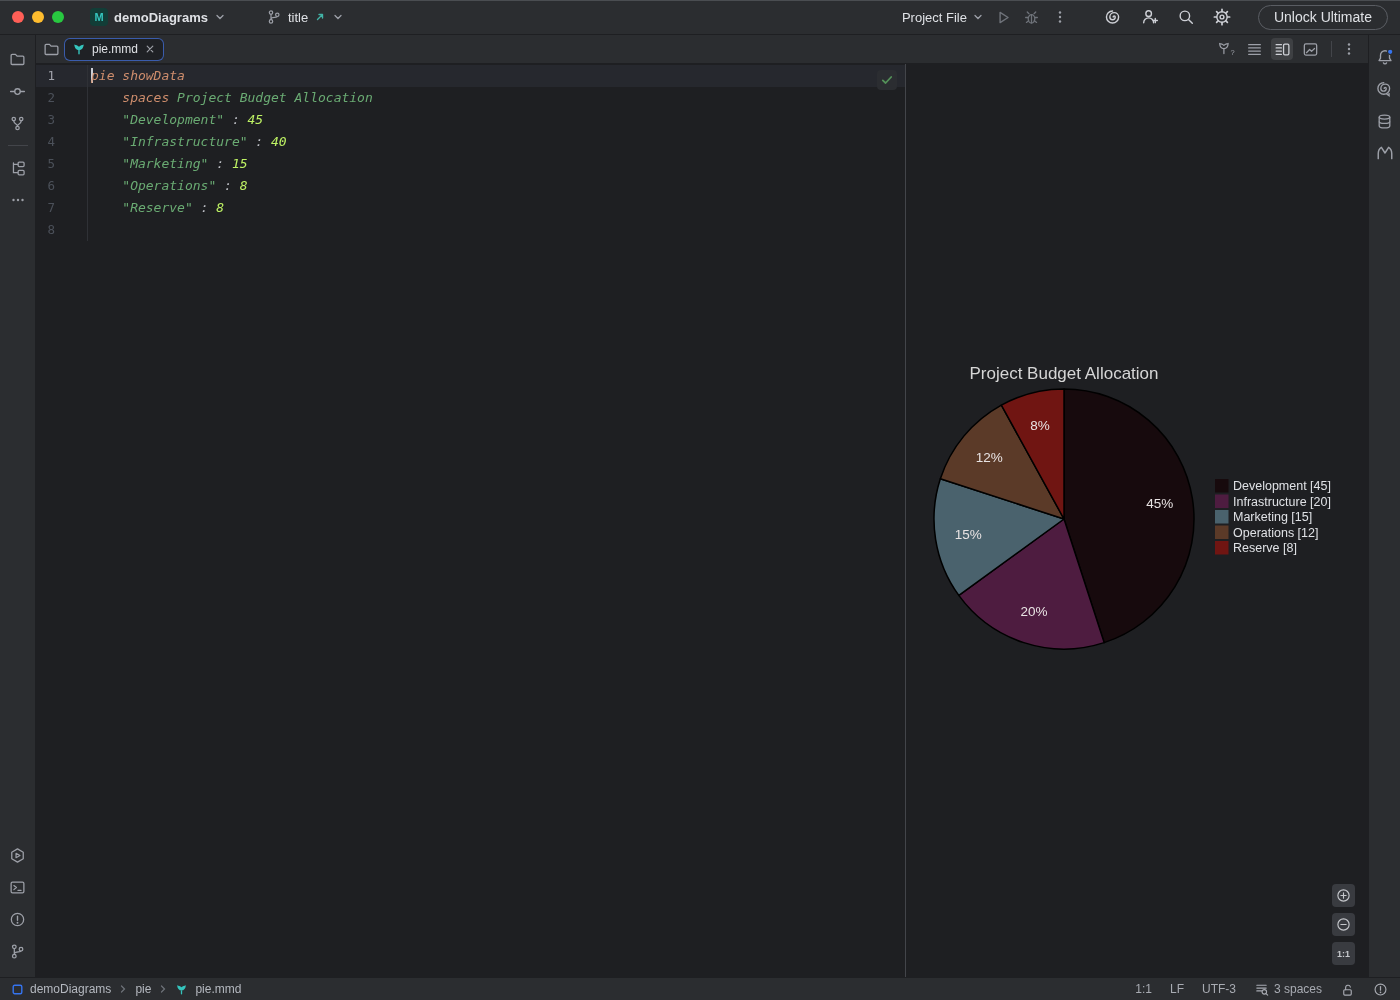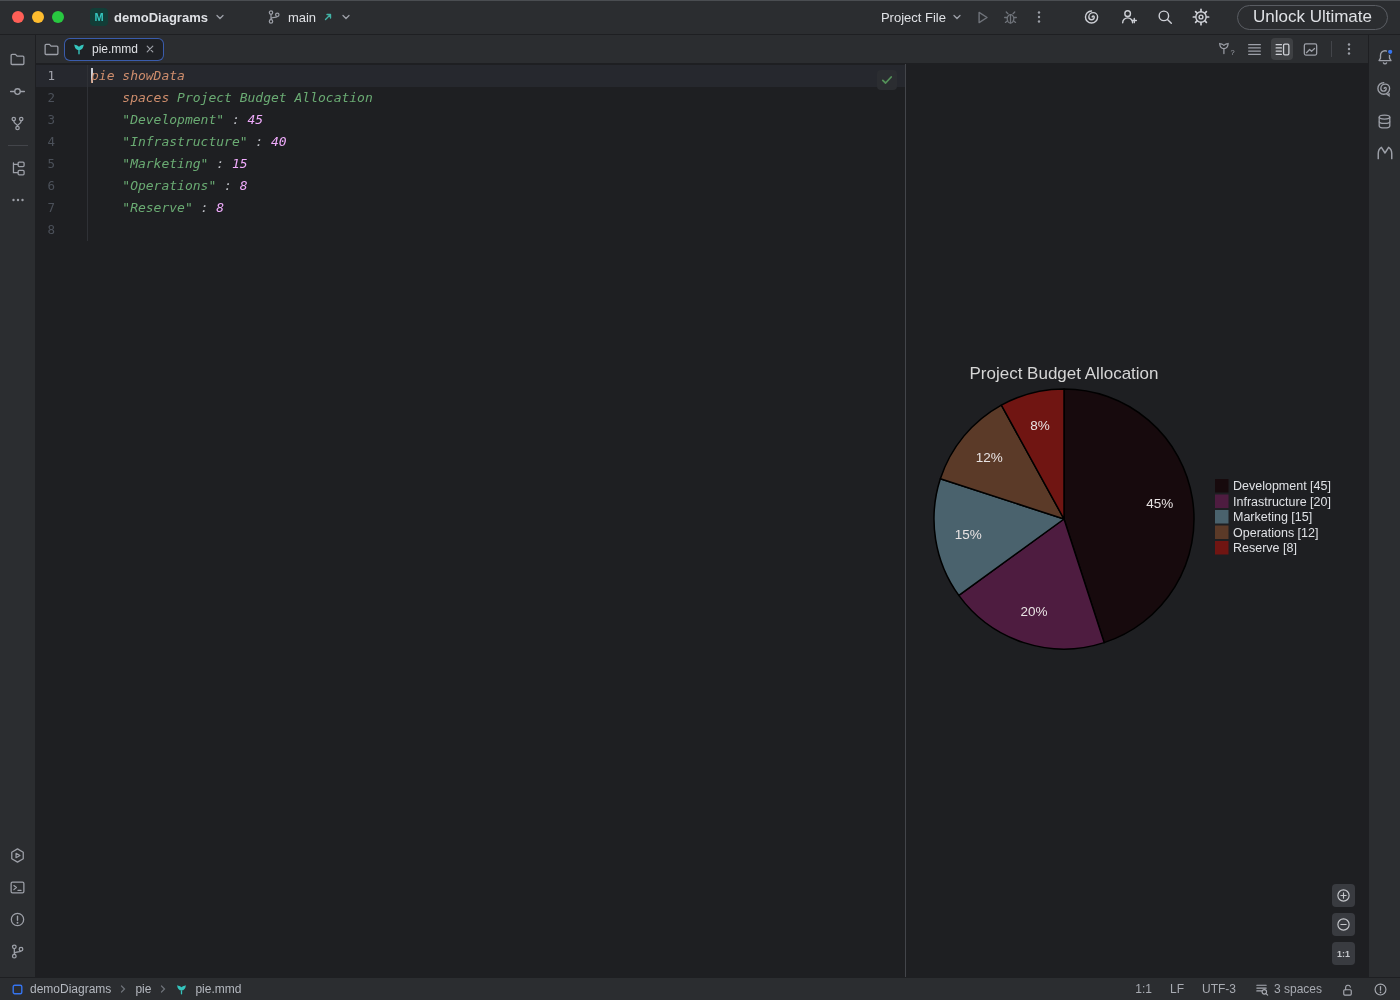--- a/index.html
+++ b/index.html
@@ -16,21 +16,21 @@
   .tl.red { background:#ff5f57; } .tl.yellow { background:#febc2e; } .tl.green { background:#28c840; }
   .tb-widget { display:flex; align-items:center; gap:6px; padding:3px 6px; border-radius:6px; cursor:default; }
   .proj-logo { width:18px; height:18px; border-radius:4px; background:#123d37; color:#35c4bd;
                font-weight:bold; font-size:11px; display:flex; align-items:center; justify-content:center; }
   .proj-name { font-weight:bold; }
   .tb-spacer { flex:1; }
   .tb-iconbtn { width:28px; height:28px; display:flex; align-items:center; justify-content:center; border-radius:6px; }
   .run-config { display:flex; align-items:center; gap:5px; color:#dfe1e5; margin-right:6px; }
   .tb-icons { display:flex; align-items:center; gap:8px; margin-left:26px; }
   .unlock-btn { margin-left:22px; height:25px; padding:0 15px; border-radius:13px; background:transparent;
-                border:1px solid #5a5d63; color:#dfe1e5; font-size:17px; font-family:inherit; }
+                border:1px solid #5a5d63; color:#dfe1e5; font-size:14px; font-family:inherit; }
 
   
   .main { flex:1; display:flex; min-height:0; }
   .strip { background:#2b2d30; display:flex; flex-direction:column; align-items:center; }
   .strip.left { width:36px; border-right:1px solid #1e1f22; padding:8px 0 10px; }
   .strip.right { width:32px; border-left:1px solid #1e1f22; padding:6px 0 10px; }
   .strip-btn { width:28px; height:28px; display:flex; align-items:center; justify-content:center;
                border-radius:6px; margin:2px 0; position:relative; }
   .strip-sep { width:20px; height:1px; background:#43454a; margin:6px 0; }
   .strip-flex { flex:1; }
@@ -51,21 +51,21 @@
 
   
   .content { flex:1; display:flex; min-height:0; background:#1e1f22; }
   .editor { width:869px; flex:0 0 869px; position:relative; padding-top:1px;
             font-family:"DejaVu Sans Mono","Liberation Mono",monospace; font-size:13px; }
   .line { display:flex; height:22px; line-height:22px; white-space:pre; }
   .line.active { background:#26282e; }
   .ln { width:51px; flex:0 0 51px; text-align:right; padding-right:32px; color:#4b5059; font-size:12.5px; }
   .line.active .ln { color:#a1a3ab; }
   .code-text { flex:1; border-left:1px solid #2f3136; padding-left:3px; color:#bcbec4;font-style:italic; }
-  .tok-kw { color:#cf8e6d; } .tok-str { color:#6aab73; } .tok-num { color:#f0abfc;text-align:right; } .tok-pln { color:#bcbec4; }
+  .tok-kw { color:#cf8e6d; } .tok-str { color:#6aab73; } .tok-num { color:#bef264;text-align:right; } .tok-pln { color:#bcbec4; }
   .caret { display:inline-block; width:1.5px; height:15px; background:#ced0d6; vertical-align:-3px; margin-right:-1.5px; }
   .inspect-ok { position:absolute; top:6px; right:8px; width:20px; height:20px; border-radius:4px;
                 background:#2b2d31; display:flex; align-items:center; justify-content:center; }
   .divider { width:1px; flex:0 0 1px; background:#43454a; }
   .preview { flex:1; position:relative; background:#1e1f22; }
   .pie-wrap { position:absolute; left:24px; top:294px; }
   .zoom-controls { position:absolute; right:13px; bottom:12px; display:flex; flex-direction:column; gap:6px; }
   .zbtn { width:23px; height:23px; border-radius:4px; background:#393b40; border:none; color:#c6c8cc;
           display:flex; align-items:center; justify-content:center; font-size:9px; font-weight:bold;
           font-family:inherit; }
@@ -99,21 +99,21 @@
         </svg>
     </div>
 
     <div class="tb-widget" style="margin-left:28px">
       <svg width="16" height="16" viewBox="0 0 16 16">
         <circle cx="5" cy="3.6" r="1.7" stroke="#9da0a8" stroke-width="1.2" fill="none"></circle>
         <circle cx="5" cy="12.4" r="1.7" stroke="#9da0a8" stroke-width="1.2" fill="none"></circle>
         <circle cx="11.3" cy="5.8" r="1.7" stroke="#9da0a8" stroke-width="1.2" fill="none"></circle>
         <path d="M5 5.4 V10.7 M5 10 C5 7.6 11.3 9 11.3 7.6" stroke="#9da0a8" stroke-width="1.2" fill="none"></path>
       </svg>
-      <span>main</span>
+      <span>title</span>
       <svg width="12" height="12" viewBox="0 0 12 12">
           <path d="M3.5 8.5 L8.5 3.5 M5 3.5 H8.5 V7" stroke="#42b3a6" stroke-width="1.4" fill="none" stroke-linecap="round" stroke-linejoin="round"></path>
         </svg>
       <svg width="12" height="12" viewBox="0 0 12 12">
           <path d="M3 4.5 L6 7.5 L9 4.5" stroke="#9da0a8" stroke-width="1.3" fill="none" stroke-linecap="round"></path>
         </svg>
     </div>
 
     <div class="tb-spacer"></div>
 

